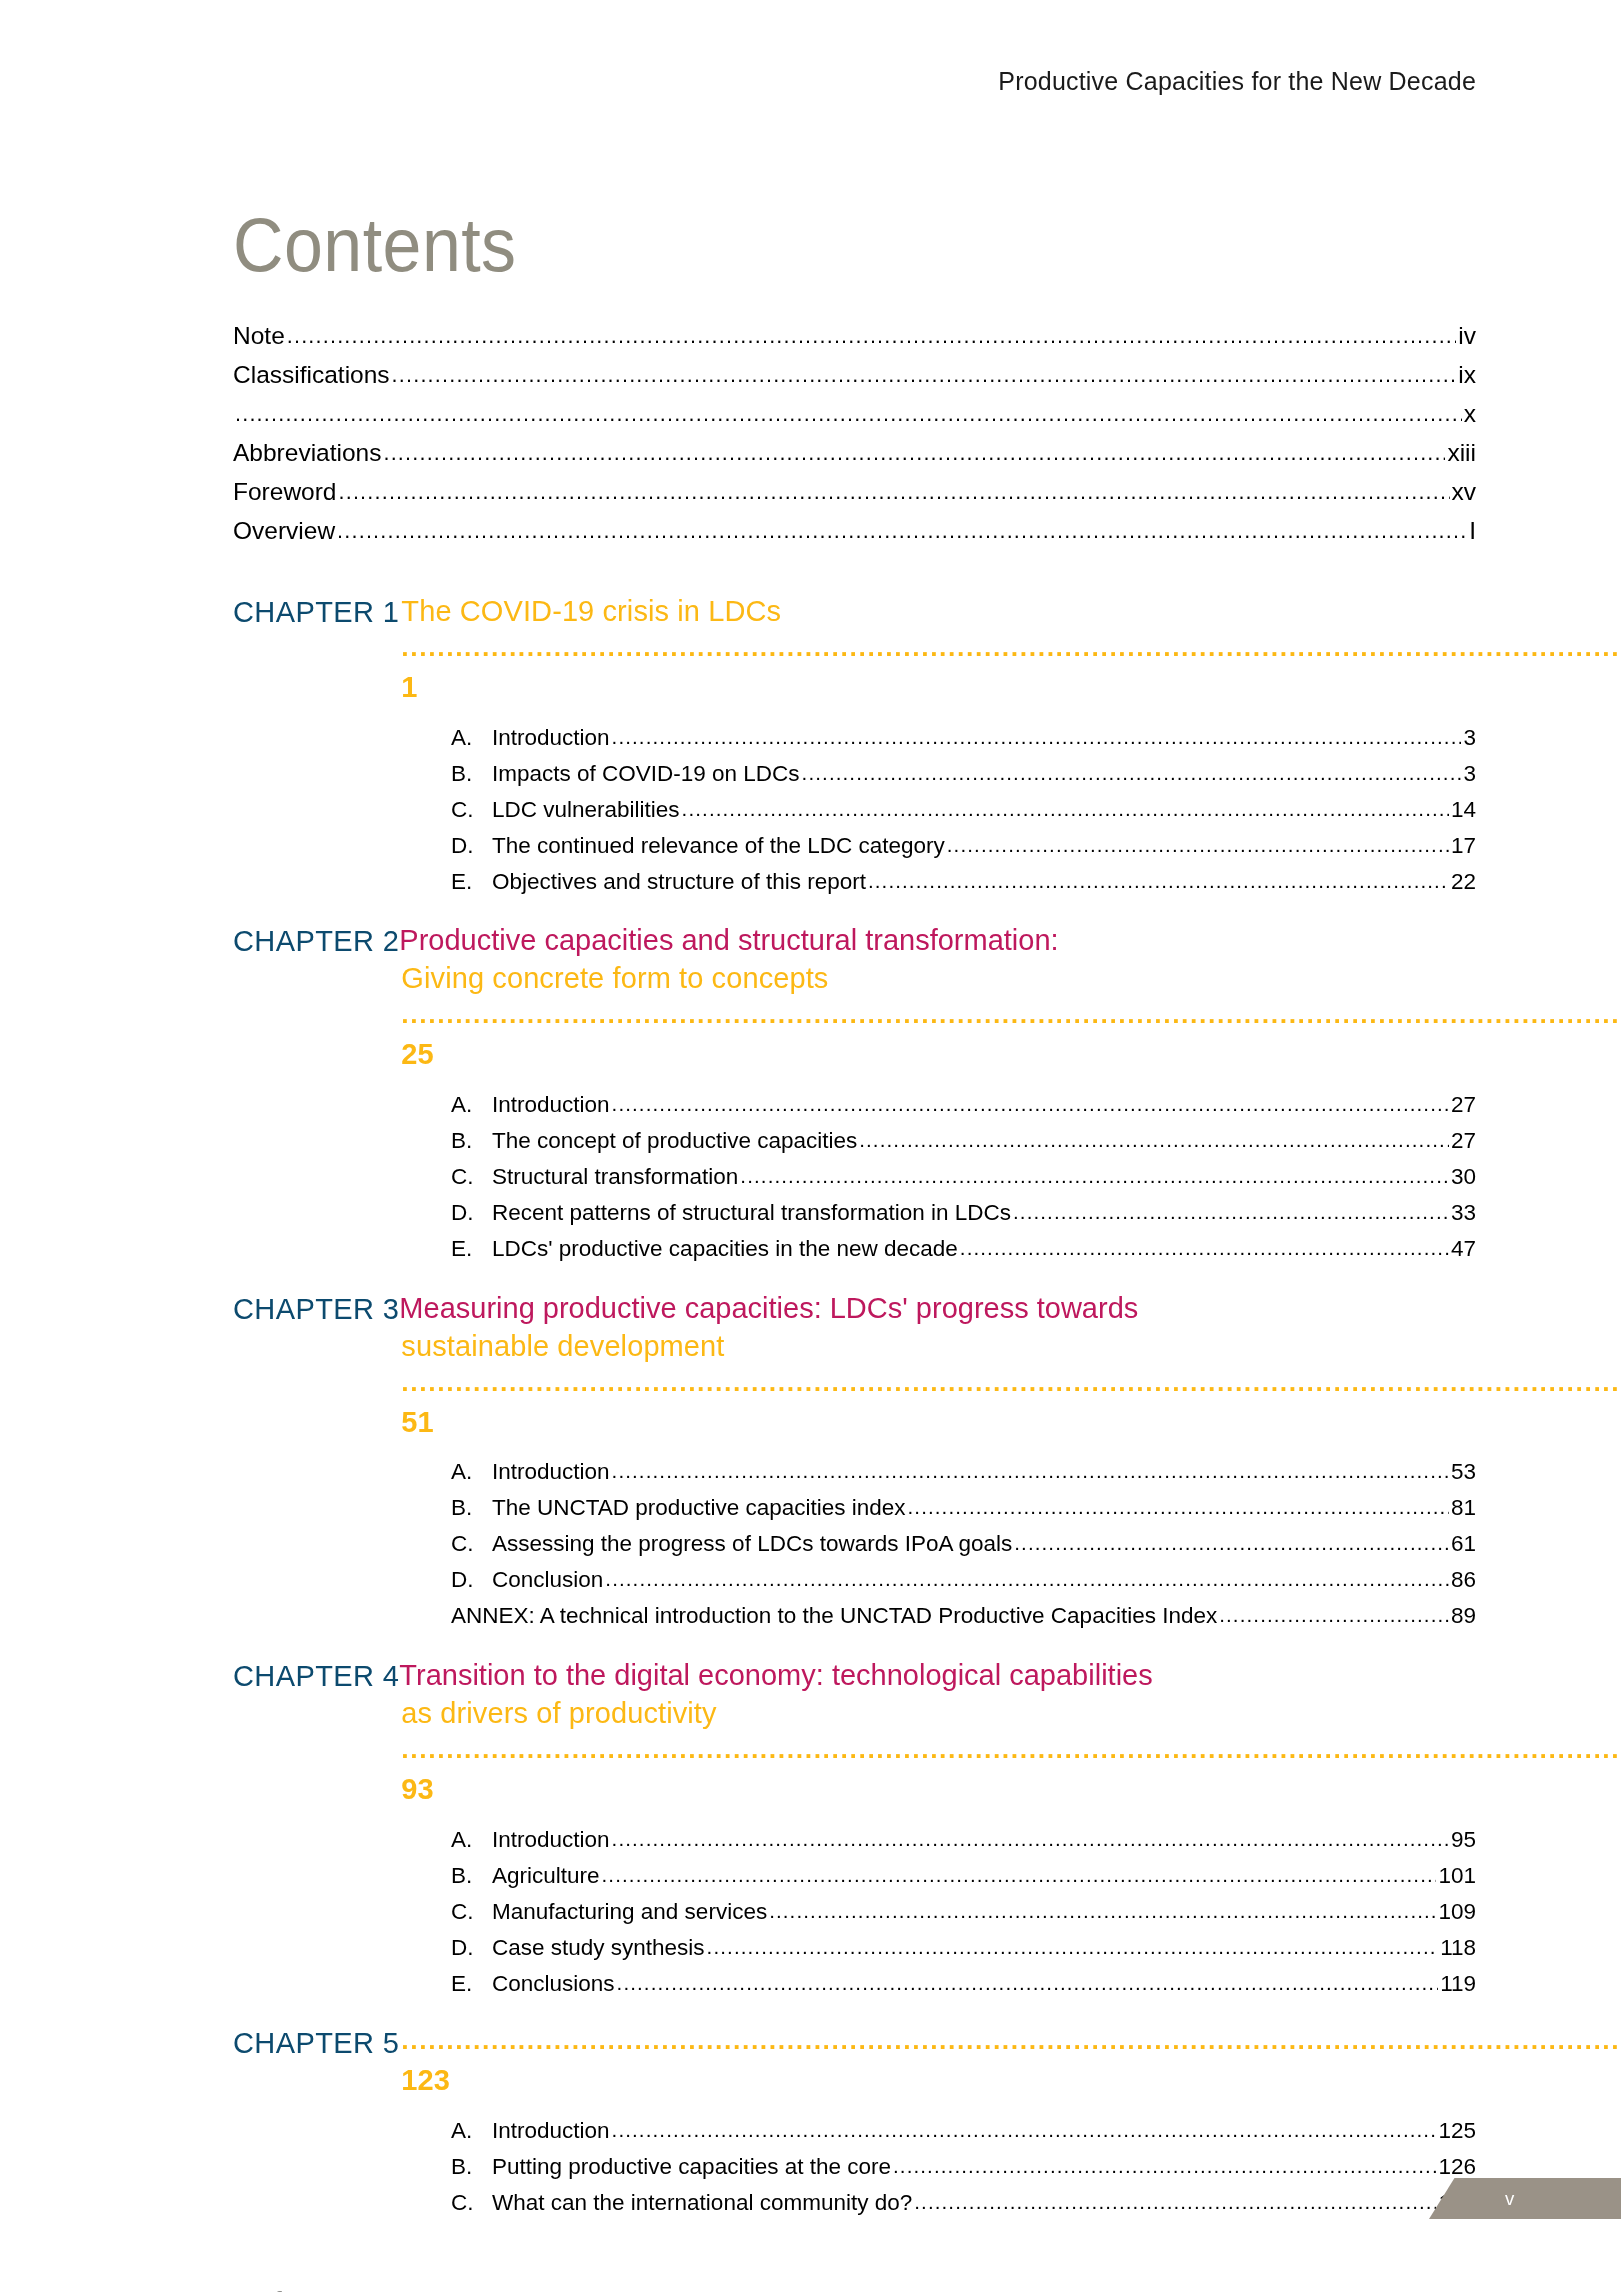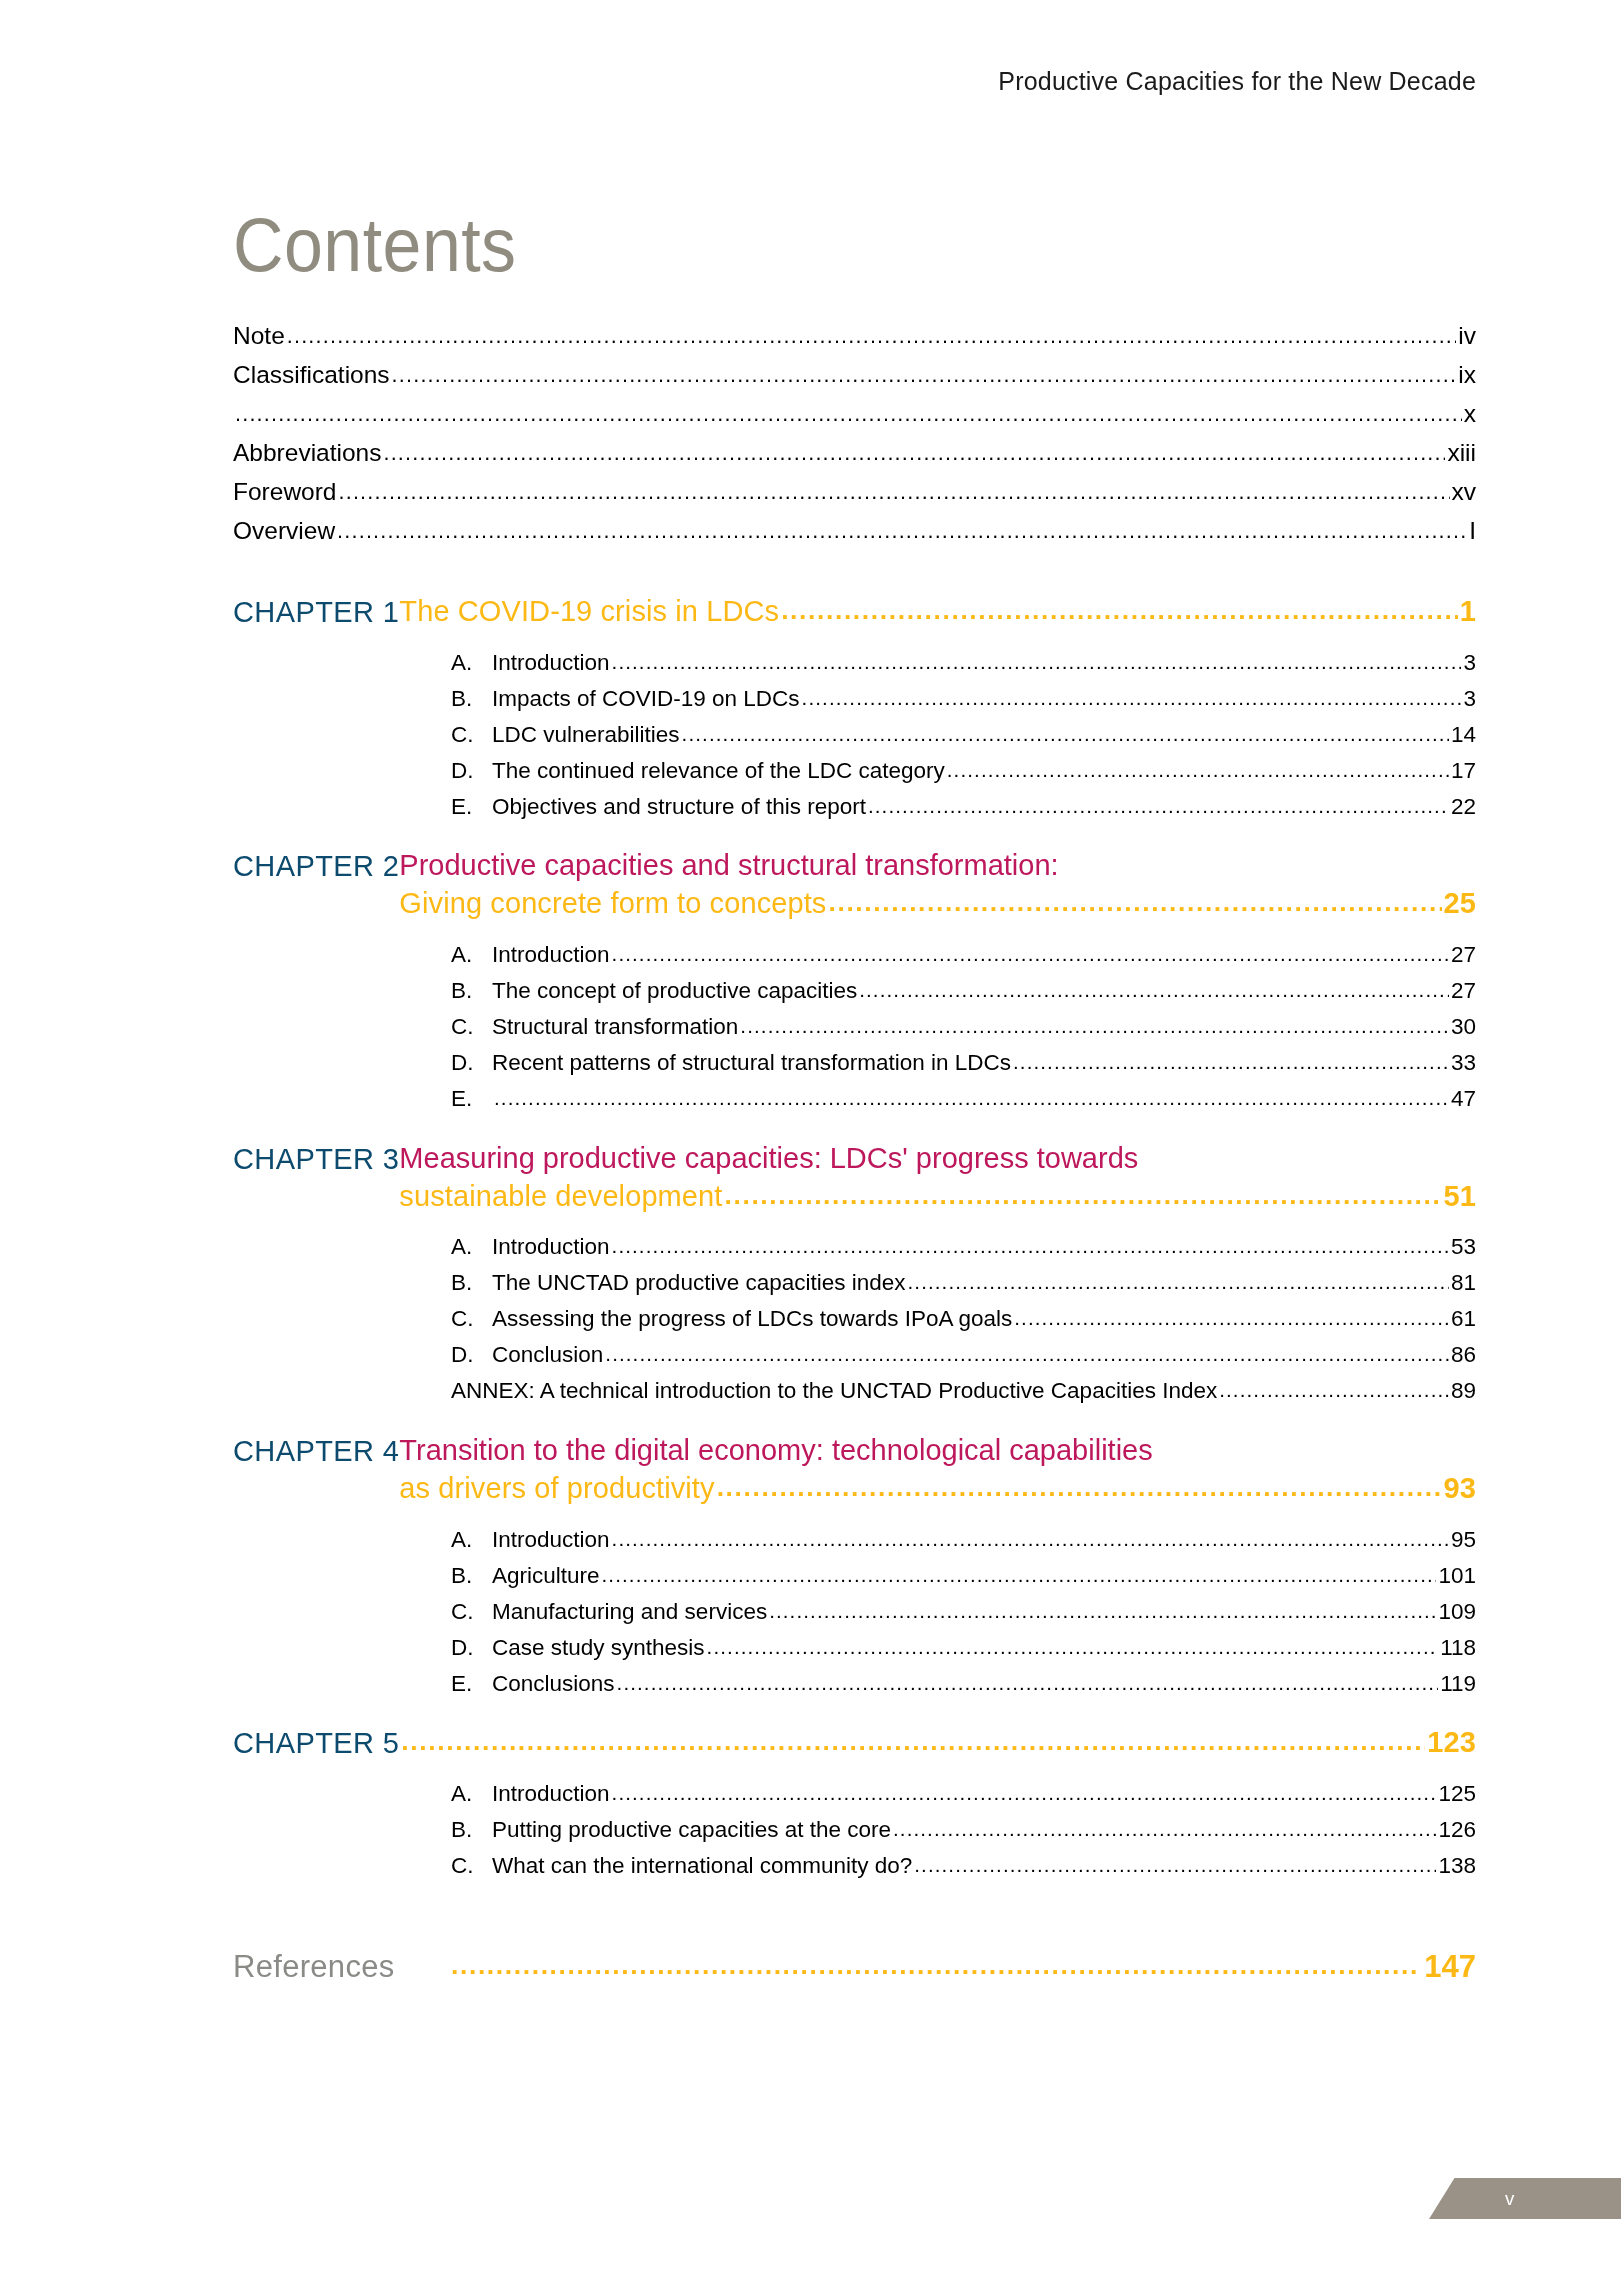--- a/index.html
+++ b/index.html
@@ -110,20 +110,21 @@
   }
   .chapter-titlewrap {
     flex: 1 1 auto;
     min-width: 0;
   }
   .chapter-title-line {
     font-size: 29px;
     line-height: 38px;
     color: #fcb814;
     letter-spacing: 0.1px;
+    flex-direction: column;
   }
   .chapter-title-line .toc-dots {
     color: #fcb814;
     font-size: 26.5px;
     letter-spacing: 1.6px;
     font-weight: 700;
     position: relative;
     top: -2px;
   }
   .chapter-title-line .toc-page {
@@ -333,20 +334,21 @@
             <span class="toc-page">30</span>
           </div>
           <div class="toc-row sec-row">
             <span class="sec-letter">D.</span>
             <span class="toc-label">Recent patterns of structural transformation in LDCs</span>
             <span class="toc-dots">............................................................................................................................................................................................................................................................................................</span>
             <span class="toc-page">33</span>
           </div>
           <div class="toc-row sec-row">
             <span class="sec-letter">E.</span>
+            <span class="toc-label">LDCs' productive capacities in the new decade</span>
             <span class="toc-dots">............................................................................................................................................................................................................................................................................................</span>
             <span class="toc-page">47</span>
           </div>
         </div>
       </div>
       <div class="chapter-block">
         <div class="chapter-head">
           <div class="chapter-label">CHAPTER 3</div>
           <div class="chapter-titlewrap">
             <div class="chapter-title-plain">Measuring productive capacities: LDCs' progress towards</div>

